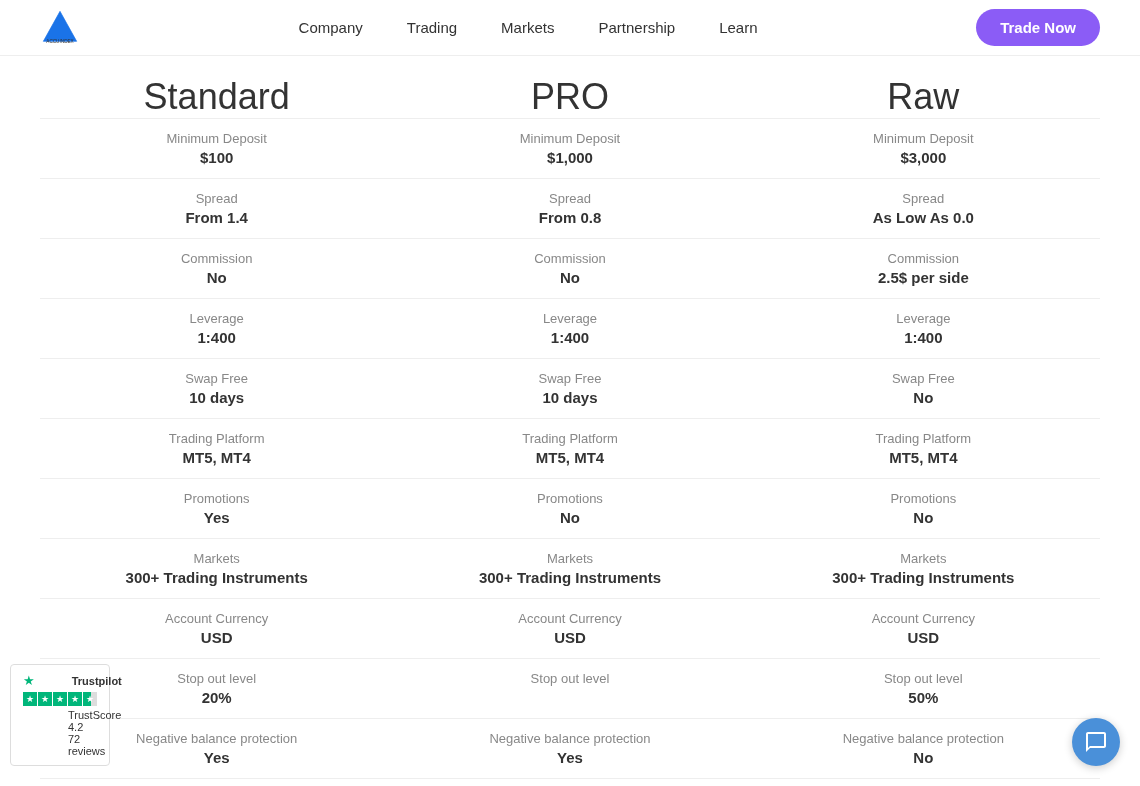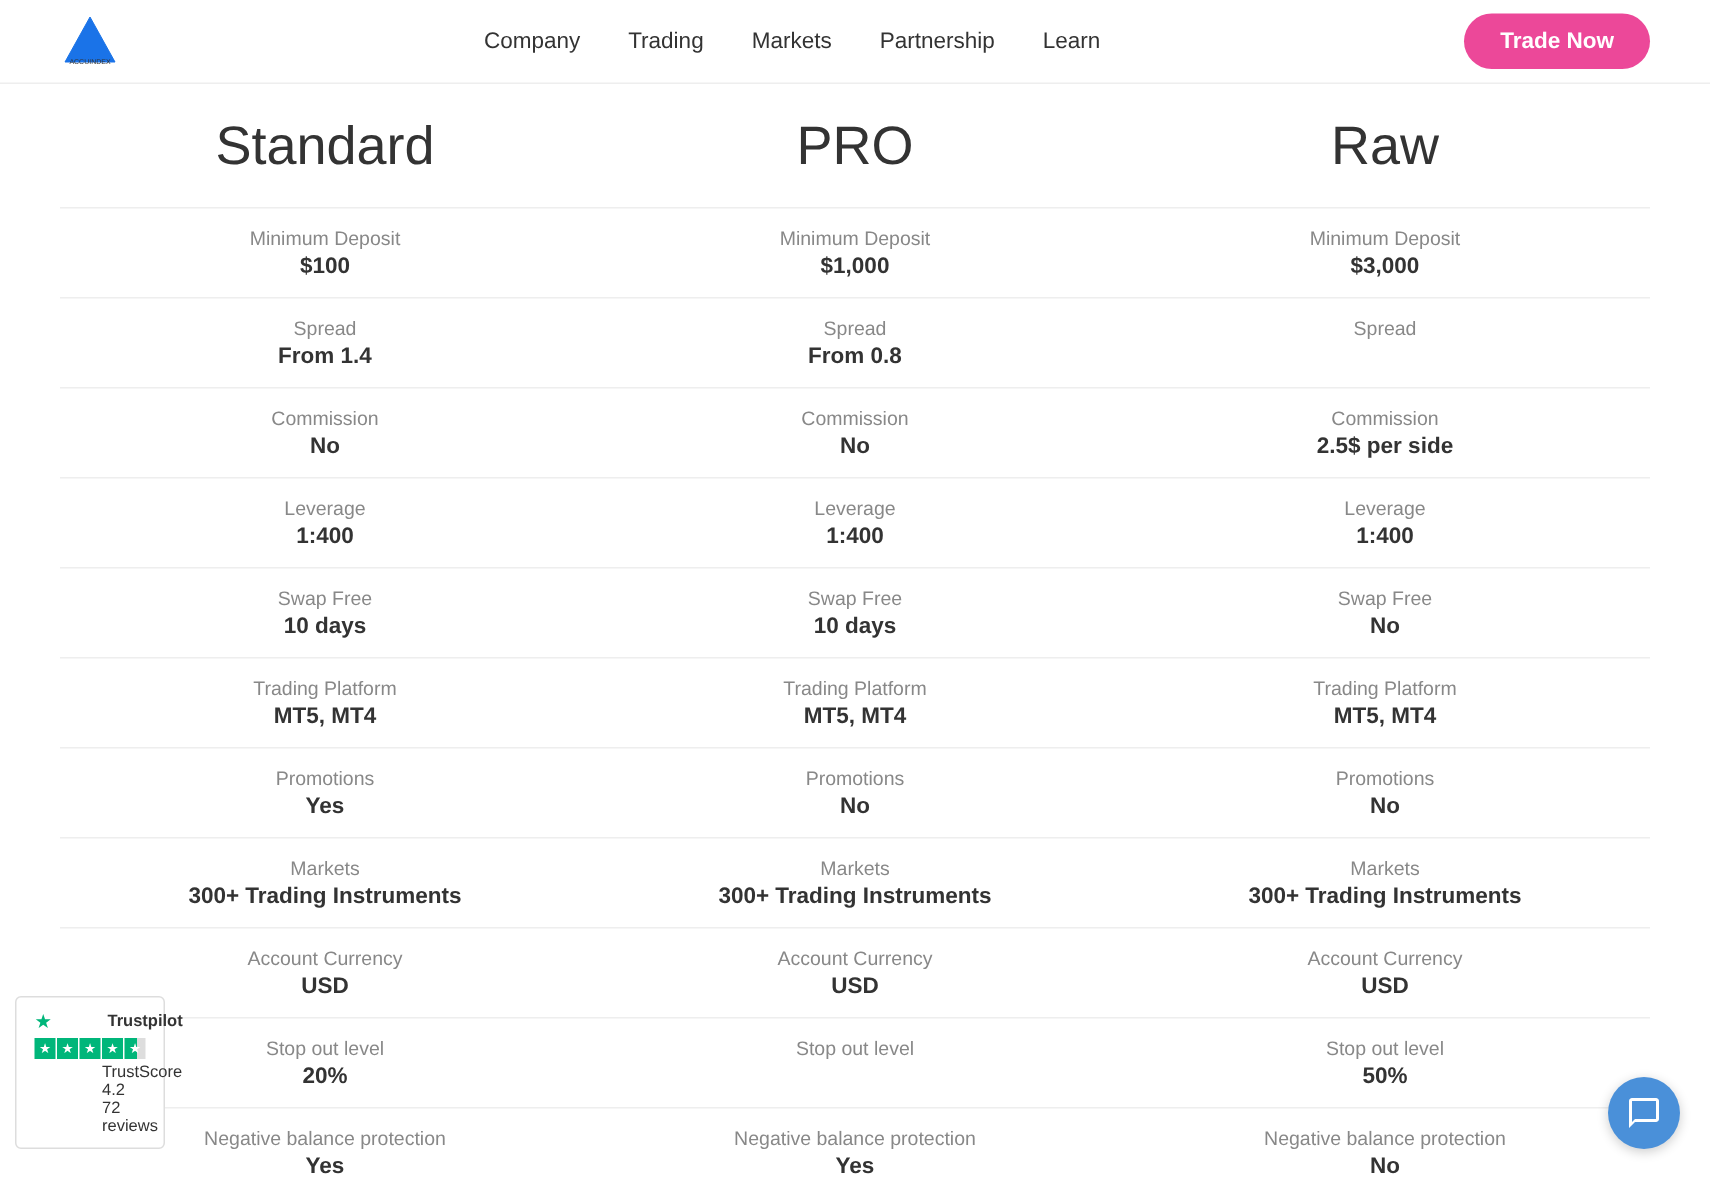--- a/index.html
+++ b/index.html
@@ -18,50 +18,49 @@
     .navbar-logo {
       display: flex;
       align-items: center;
     }
     .logo-triangle {
       width: 40px;
       height: 40px;
     }
     .navbar-nav {
       display: flex;
-      gap: 32px;
+      gap: 44px;
       align-items: center;
     }
     .nav-link {
       font-size: 15px;
       color: #333;
       text-decoration: none;
       cursor: pointer;
     }
     .trade-now-btn {
-      background: #ec4899;
+      background: #8b5cf6;
       color: #fff;
       border: none;
       border-radius: 24px;
       padding: 10px 24px;
       font-size: 15px;
       cursor: pointer;
       font-weight: bold;
     }
 
     
     .main-content {
       padding: 20px 40px 40px;
     }
 
     
     .plan-headers {
       display: flex;
       justify-content: space-around;
-      margin-bottom: 20px;
     }
     .plan-title {
       font-size: 36px;
       font-weight: 300;
       color: #333;
       text-align: center;
       flex: 1;
     }
 
     
@@ -217,20 +216,21 @@
       <div class="plan-cell">
         <span class="cell-label">Spread</span>
         <span class="cell-value">From 1.4</span>
       </div>
       <div class="plan-cell">
         <span class="cell-label">Spread</span>
         <span class="cell-value">From 0.8</span>
       </div>
       <div class="plan-cell">
         <span class="cell-label">Spread</span>
+        <span class="cell-value">As Low As 0.0</span>
       </div>
     </div>
 
     <div class="comparison-row">
       <div class="plan-cell">
         <span class="cell-label">Commission</span>
         <span class="cell-value">No</span>
       </div>
       <div class="plan-cell">
         <span class="cell-label">Commission</span>

